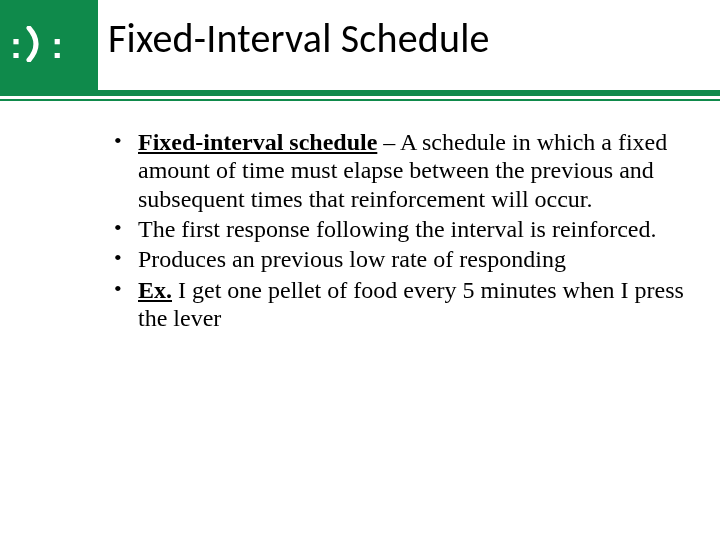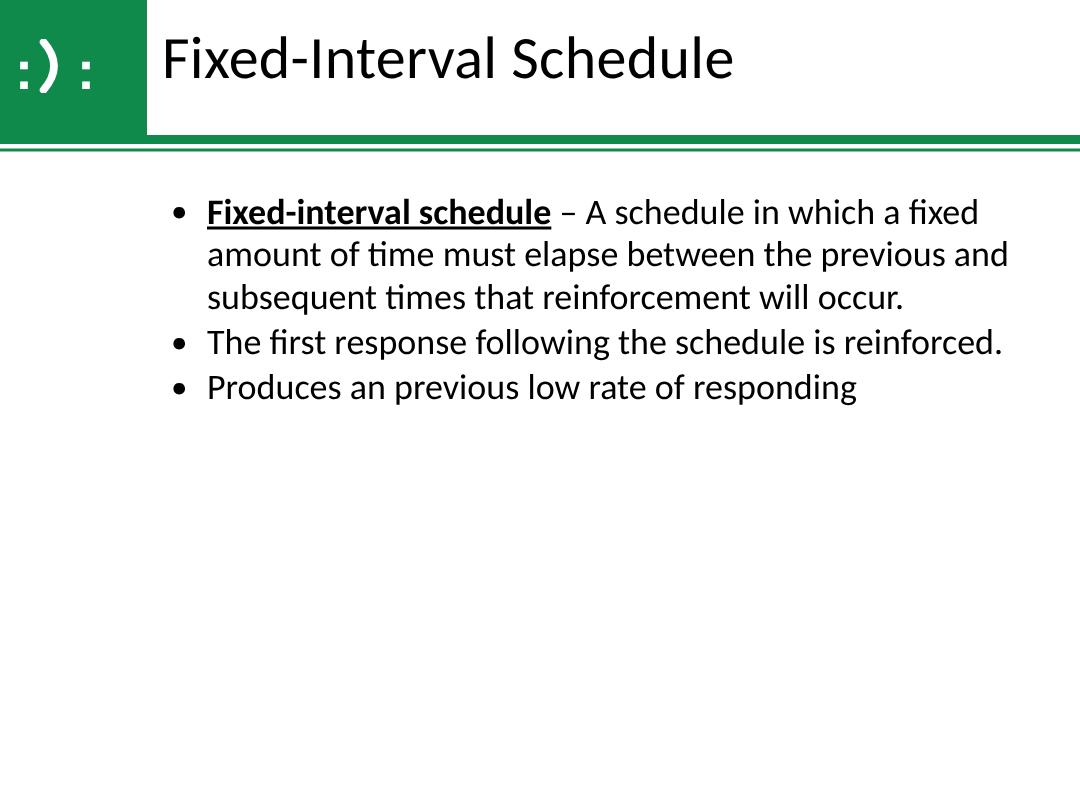--- a/index.html
+++ b/index.html
@@ -81,20 +81,21 @@
     list-style: none;
     margin: 0;
     padding: 0;
   }
   ul.bullets > li {
     position: relative;
     padding-left: 30px;
     font-size: 24px;
     line-height: 1.18;
     margin-bottom: 2px;
+    font-family: Liberation Serif, serif;
   }
   ul.bullets > li::before {
     content: "•";
     position: absolute;
     left: 6px;
     top: 0;
     font-size: 22px;
     color: #000;
   }
   .u { text-decoration: underline; }
@@ -121,21 +122,24 @@
 
   <div class="rule-thick"></div>
   <div class="rule-thin"></div>
 
   <div class="body">
     <ul class="bullets">
       <li>
         <span class="b u">Fixed-interval schedule</span><span> – A schedule in which a fixed amount of time must elapse between the previous and subsequent times that reinforcement will occur.</span>
       </li>
       <li>
-        <span class="b u"></span><span>The first response following the schedule is reinforced.</span>
+        <span class="b u"></span><span>The first response following the interval is reinforced.</span>
       </li>
       <li>
         <span class="b u"></span><span>Produces an previous low rate of responding</span>
+      </li>
+      <li>
+        <span class="b u">Ex.</span><span> I get one pellet of food every 5 minutes when I press the lever</span>
       </li>
     </ul>
   </div>
 
 </div>
 
 </body></html>

